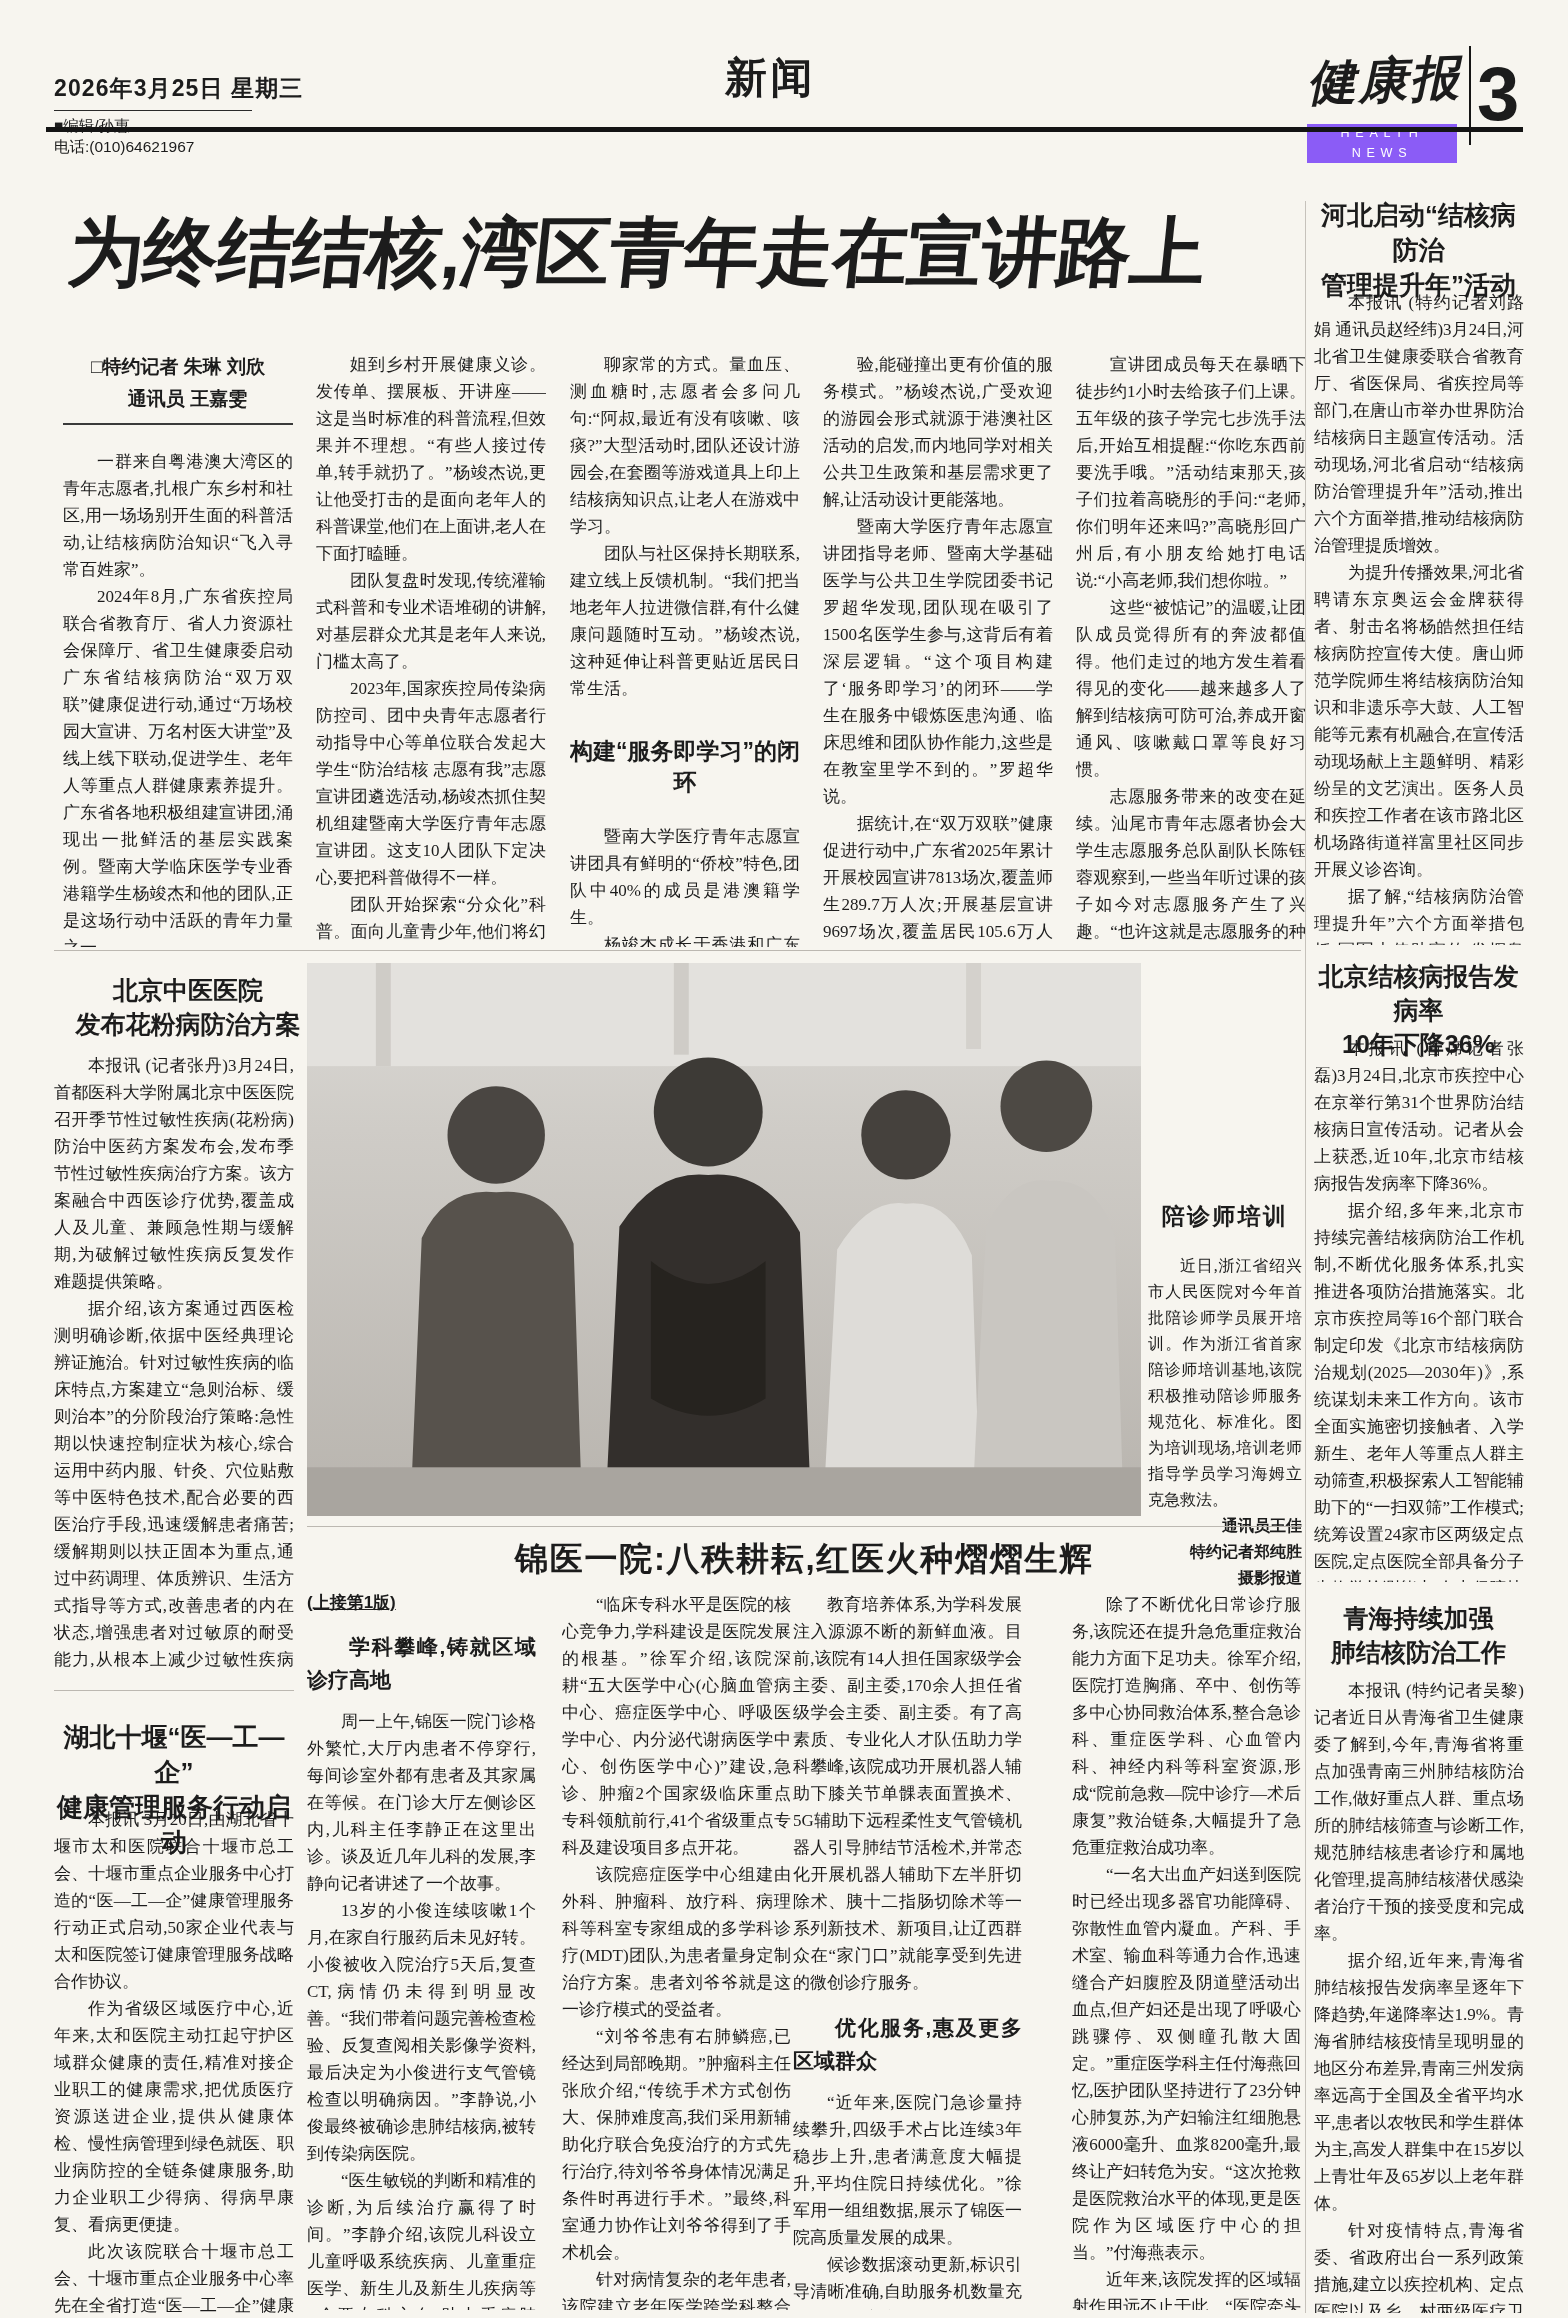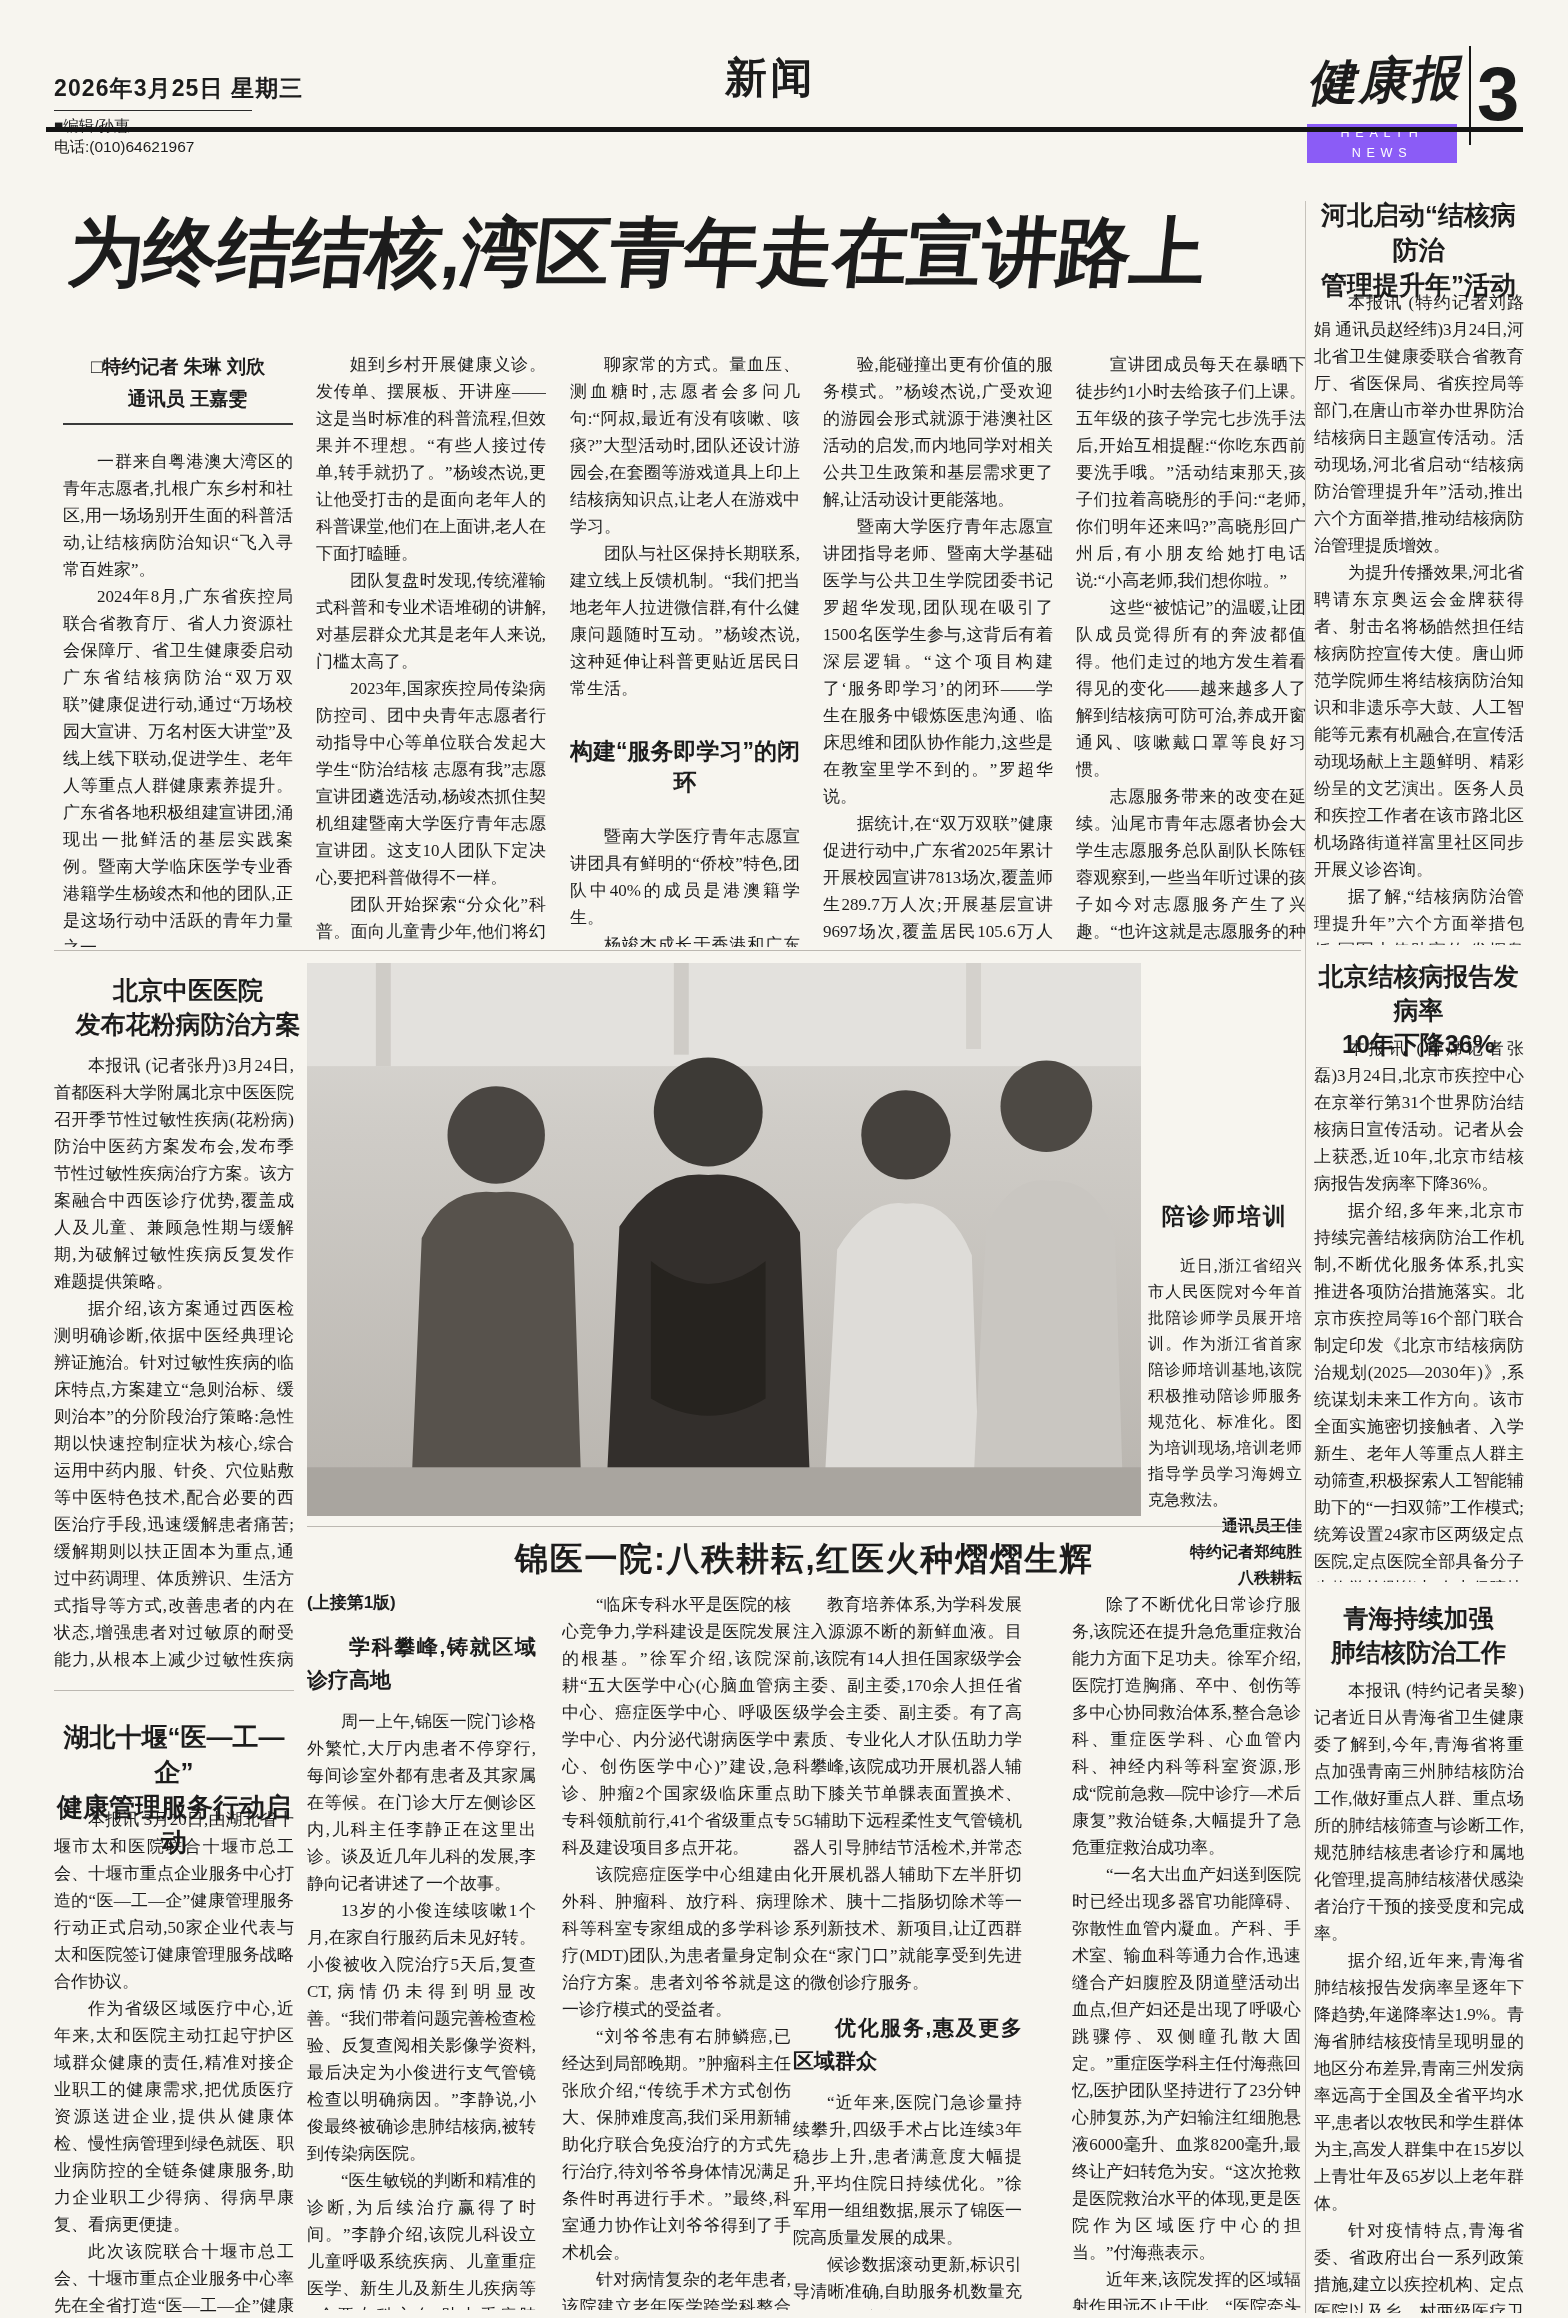--- a/index.html
+++ b/index.html
@@ -21,21 +21,21 @@
   .vrule{width:1.1px;background:#c6c2bb;}
   
   #lead-headline{font-family:"Liberation Sans",sans-serif;font-weight:900;font-size:75px;
                  transform:skewX(-6deg);white-space:nowrap;letter-spacing:-0.6px;}
   .col{position:absolute;width:230px;overflow:hidden;}
   .para{margin:0;text-indent:2em;text-align:justify;font-size:17px;line-height:27px;}
   .subhead-center{font-family:"Liberation Sans",sans-serif;font-weight:700;font-size:23px;
                   text-align:center;text-indent:0;margin:34px 0 25px;}
   .subhead-left{font-family:"Liberation Sans",sans-serif;font-weight:700;font-size:21px;line-height:33px;
                 text-indent:2em;text-align:justify;margin:15px 0 11.5px;}
-  .note{font-family:"Liberation Sans",sans-serif;font-weight:700;font-size:17px;margin:0 0 16px;}
+  .note{font-family:"Liberation Sans",sans-serif;font-weight:700;font-size:17px;margin:0 0 16px;text-decoration:underline;}
   .byline-1,.byline-2{font-family:"Liberation Sans",sans-serif;font-weight:600;font-size:19px;line-height:32px;text-align:center;}
   .byline-2{text-indent:1em;}
   .byline-rule{height:1.7px;background:#3a3a3a;margin:8px 0 23px;}
   .credit{text-align:right;font-size:16px;line-height:26px;font-weight:600;}
   
   .article-title{font-family:"Liberation Sans",sans-serif;font-weight:700;text-align:center;line-height:1.35;}
   .t44{font-size:25px;} .t46{font-size:26px;}
   #jinyi-title{font-family:"Liberation Sans",sans-serif;font-weight:700;font-size:33px;
                letter-spacing:1.7px;text-align:center;}
   .body-col{position:absolute;overflow:hidden;}
@@ -146,21 +146,21 @@
       <rect x="0" y="880" width="1455" height="85" fill="#a9a59f"></rect>
     </svg>
   </div>
 
   <div class="abs" style="left:1148px;top:1201px;width:154px;">
     <div id="caption-title">陪诊师培训</div>
     <div id="caption-body" style="margin-top:20.6px;">
         <div class="para">近日,浙江省绍兴市人民医院对今年首批陪诊师学员展开培训。作为浙江省首家陪诊师培训基地,该院积极推动陪诊师服务规范化、标准化。图为培训现场,培训老师指导学员学习海姆立克急救法。</div>
         <div class="credit">通讯员王佳</div>
         <div class="credit">特约记者郑纯胜</div>
-        <div class="credit">八秩耕耘</div>
+        <div class="credit">摄影报道</div>
       </div>
   </div>
 
   <div class="abs article-title t44" style="left:1313px;top:960px;width:211px;">
     <div>北京结核病报告发病率</div>
     <div>10年下降36%</div>
   </div>
   <div class="body-col col" style="left:1314px;top:1035px;width:210px;height:547px;">
       <div class="para">本报讯 (首席记者张磊)3月24日,北京市疾控中心在京举行第31个世界防治结核病日宣传活动。记者从会上获悉,近10年,北京市结核病报告发病率下降36%。</div>
       <div class="para">据介绍,多年来,北京市持续完善结核病防治工作机制,不断优化服务体系,扎实推进各项防治措施落实。北京市疾控局等16个部门联合制定印发《北京市结核病防治规划(2025—2030年)》,系统谋划未来工作方向。该市全面实施密切接触者、入学新生、老年人等重点人群主动筛查,积极探索人工智能辅助下的“一扫双筛”工作模式;统筹设置24家市区两级定点医院,定点医院全部具备分子生物学检测能力,有力保障快速诊断和规范治疗;不断扩大免费药品范围,全面推广全口服短程耐药治疗方案,切实减轻患者治疗负担。</div>

